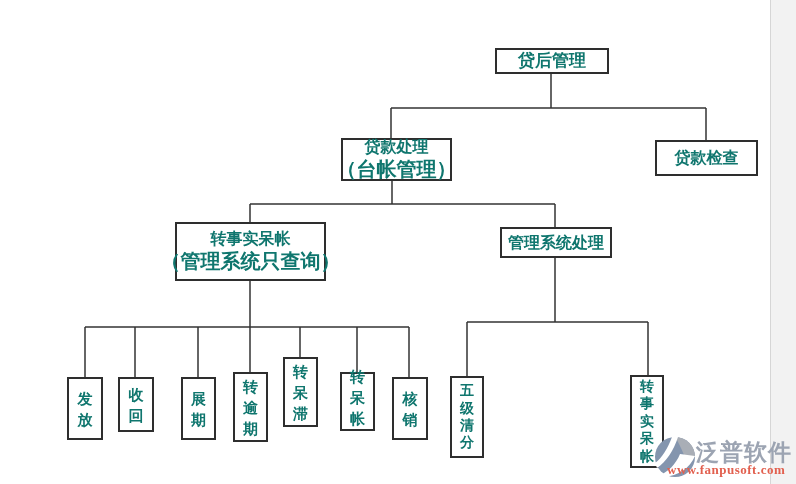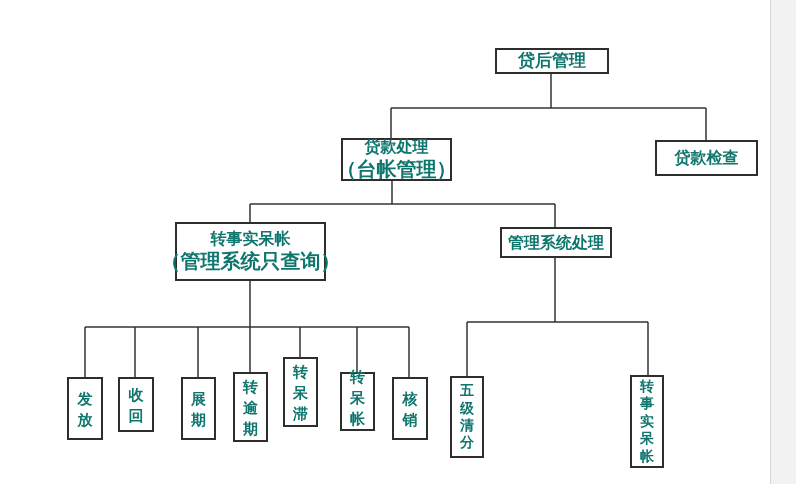--- a/index.html
+++ b/index.html
@@ -153,14 +153,24 @@
     <div class="vlabel">核销</div>
   </div>
 
   <div class="node" style="left:450px; top:376px; width:34px; height:82px;">
     <div class="vlabel compact">五级清分</div>
   </div>
   <div class="node" style="left:630px; top:375px; width:34px; height:93px;">
     <div class="vlabel compact">转事实呆帐</div>
   </div>
 
+  <div class="watermark">
+    <svg class="wm-logo" width="42" height="42" viewBox="0 0 42 42" aria-hidden="true">
+      <circle cx="21" cy="21" r="20" fill="#8495ae"></circle>
+      <path d="M21 1 A20 20 0 0 1 41 21 L30 19 C27 12 25 7 21 1 Z" fill="#a9aeb6"></path>
+      <path d="M18 1 C14 12 8 22 1 27 L3 32 C12 26 20 14 24 1 Z" fill="#ffffff"></path>
+      <path d="M41 20 L26 18 C22 28 14 36 6 39 L10 41 C24 40 36 32 41 20 Z" fill="#ffffff"></path>
+    </svg>
+    <div class="wm-brand">泛普软件</div>
+    <div class="wm-url">www.fanpusoft.com</div>
+  </div>
 
 </div>
 
 </body></html>

